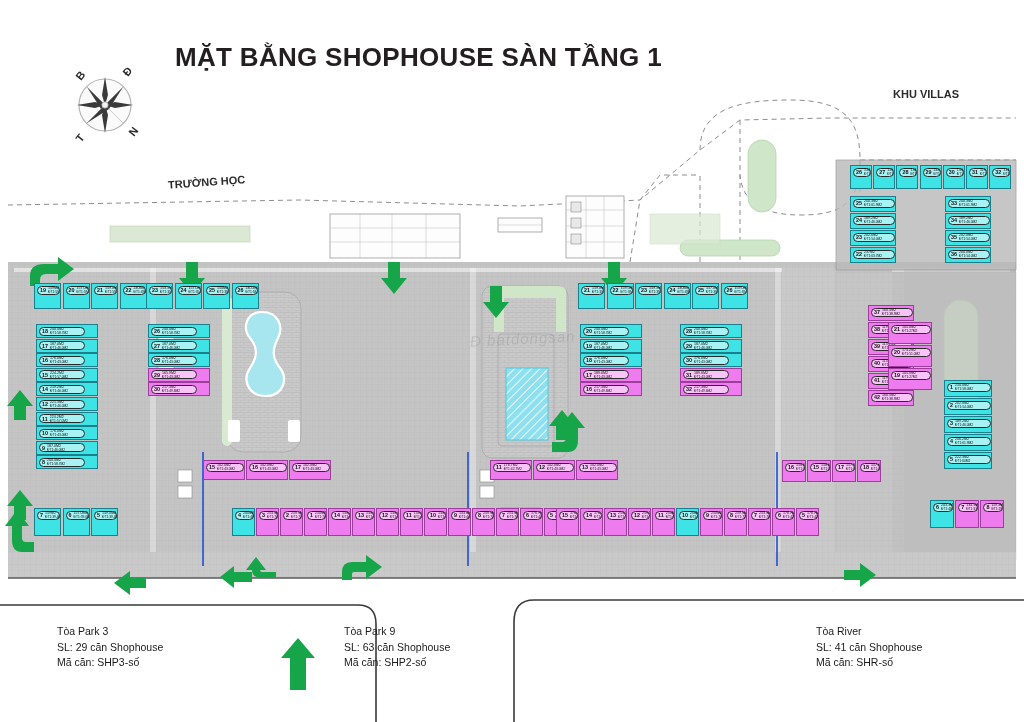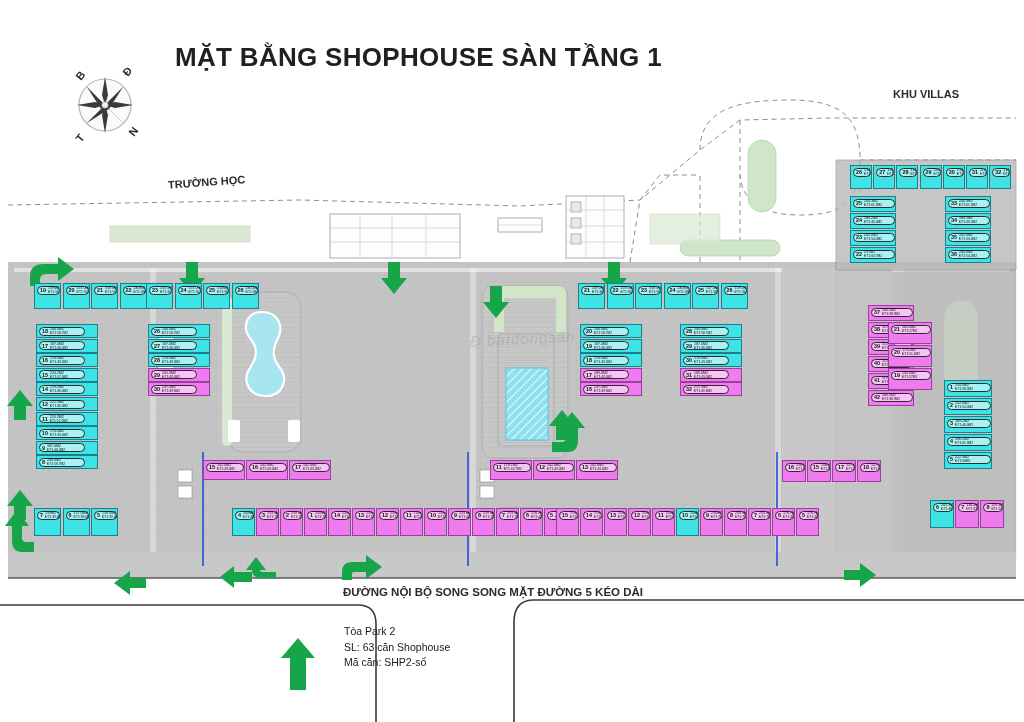--- a/index.html
+++ b/index.html
@@ -225,21 +225,20 @@
       <rect x="178" y="470" width="14" height="12"></rect>
         <rect x="178" y="486" width="14" height="12"></rect>
       <rect x="480" y="470" width="14" height="12"></rect>
         <rect x="480" y="486" width="14" height="12"></rect>
       <rect x="500" y="508" width="40" height="26"></rect>
     </g>
   </svg>
 
   <div class="maplabel" id="lbl-school">TRƯỜNG HỌC</div>
   <div class="maplabel" id="lbl-villas">KHU VILLAS</div>
-  <div class="maplabel" id="lbl-road">ĐƯỜNG NỘI BỘ SONG SONG MẶT ĐƯỜNG 5 KÉO DÀI</div>
 
   <div class="wm">Đ batdongsan</div>
 
   <div id="units-layer">
       <div class="unit c4 vert" style="left: 34px; top: 283px; width: 27px; height: 26px;">
         <div class="pill" style="width: 23px;">
           <span class="pn">19</span>
           <span class="pa"><span>159M2</span><i>ĐT1:59.4M2</i></span>
         </div>
       </div>
@@ -886,19 +885,29 @@
         </div>
       </div>
       <div class="unit c3 vert" style="left: 857px; top: 460px; width: 24px; height: 22px;">
         <div class="pill" style="width: 20px;">
           <span class="pn">18</span>
           <span class="pa"><span>157.0M2</span><i>ĐT1:54.0M2</i></span>
         </div>
       </div>
     </div>
 
+  <div class="infoblock" id="info-0">
+    <div>Tòa Park 3</div>
+    <div>SL: 29 căn Shophouse</div>
+    <div>Mã căn: SHP3-số</div>
+  </div>
   <div class="infoblock" id="info-1">
-    <div>Tòa Park 2</div>
+    <div>Tòa Park 9</div>
     <div>SL: 63 căn Shophouse</div>
     <div>Mã căn: SHP2-số</div>
   </div>
+  <div class="infoblock" id="info-3">
+    <div>Tòa River</div>
+    <div>SL: 41 căn Shophouse</div>
+    <div>Mã căn: SHR-số</div>
+  </div>
 
 </div>
 
 </body></html>

